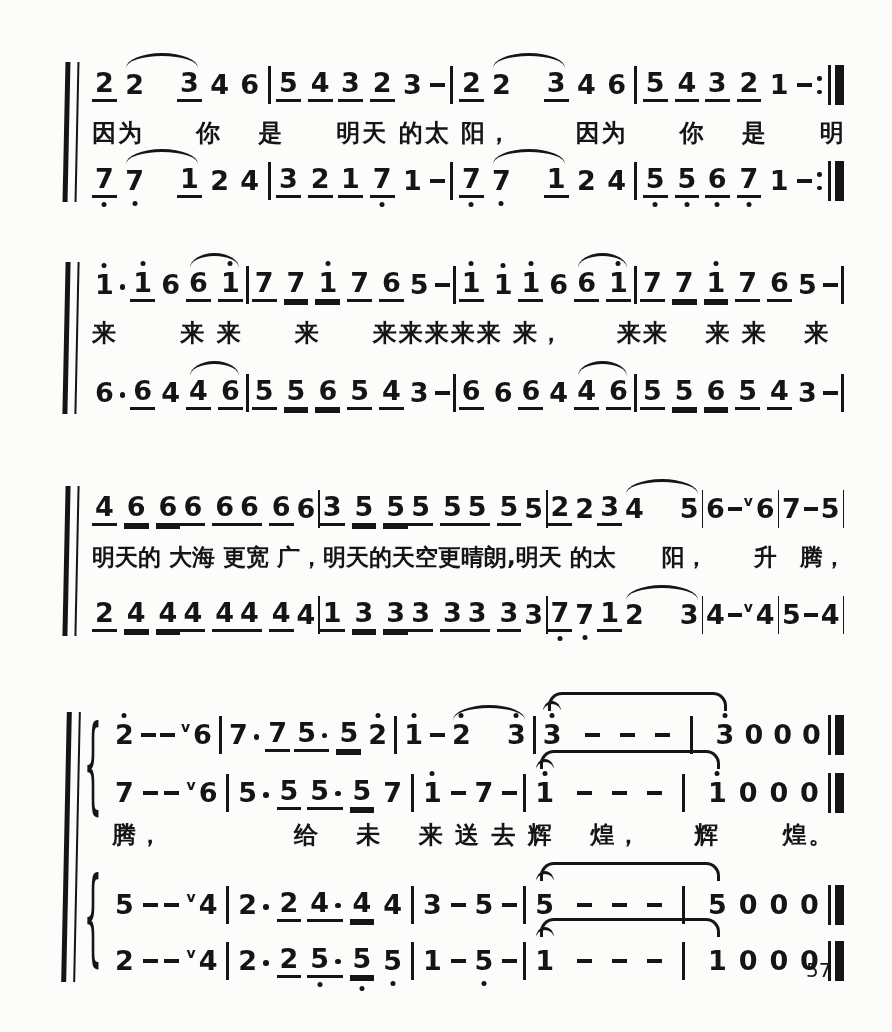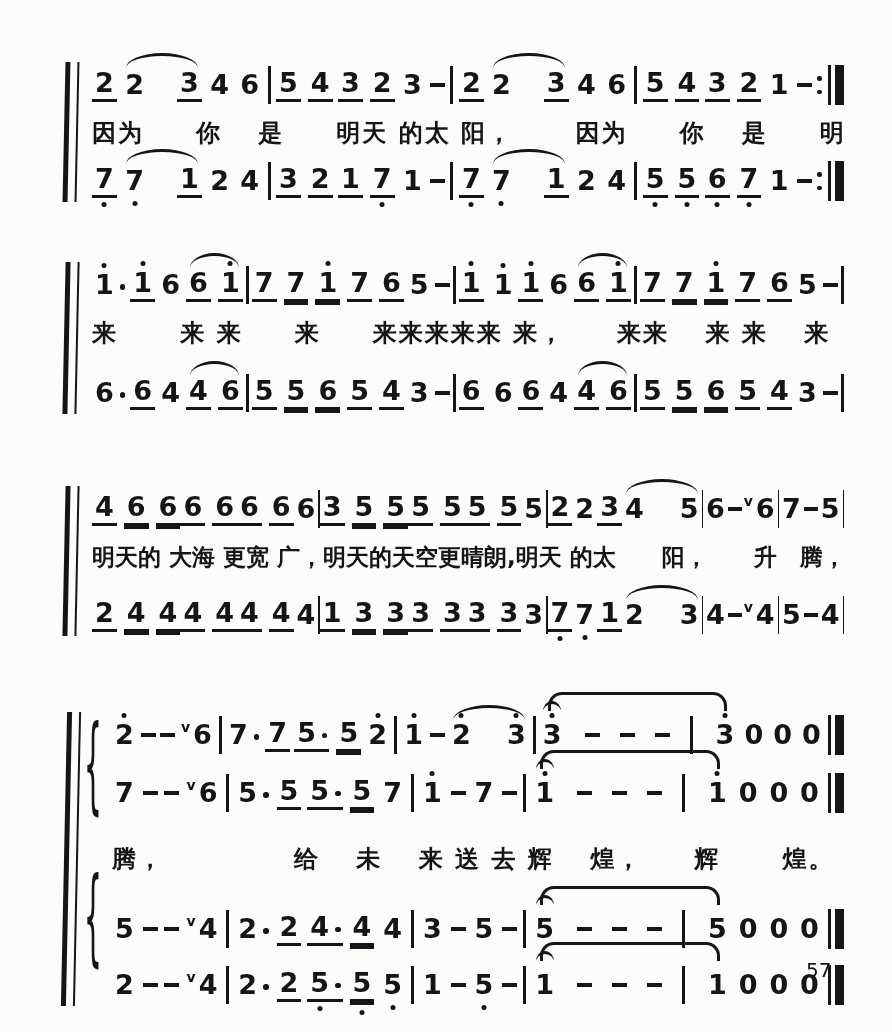--- a/index.html
+++ b/index.html
@@ -53,21 +53,21 @@
       border-radius:14px 14px 0 0;}
   .rep,.fin{display:inline-flex;align-items:center;gap:4px;align-self:center;}
   .rdots{display:flex;flex-direction:column;gap:9px;margin-right:2px;}
   .rdot{width:4.5px;height:4.5px;background:#151515;border-radius:50%;}
   .thin{width:3px;height:40px;background:#151515;}
   .thick{width:9px;height:40px;background:#151515;}
   .lyrics{height:38px;display:flex;align-items:center;font-size:24px;font-weight:700;
           letter-spacing:2px;white-space:pre;margin-top:6px;overflow:hidden;
           font-family:"DejaVu Sans",sans-serif;}
   .s3 .lyrics{letter-spacing:0;font-size:23px;}
-  .s4 .lyrics{margin-top:24px;}
+  .s4 .lyrics{margin-top:0;}
   .low{margin-top:6px;}
   .pagenum{position:absolute;top:958px;left:806px;font-size:20px;font-weight:400;}
 </style>
 </head>
 <body>
 
 <div class="page">
 
   <section class="system s1">
     <div class="brk"></div>

